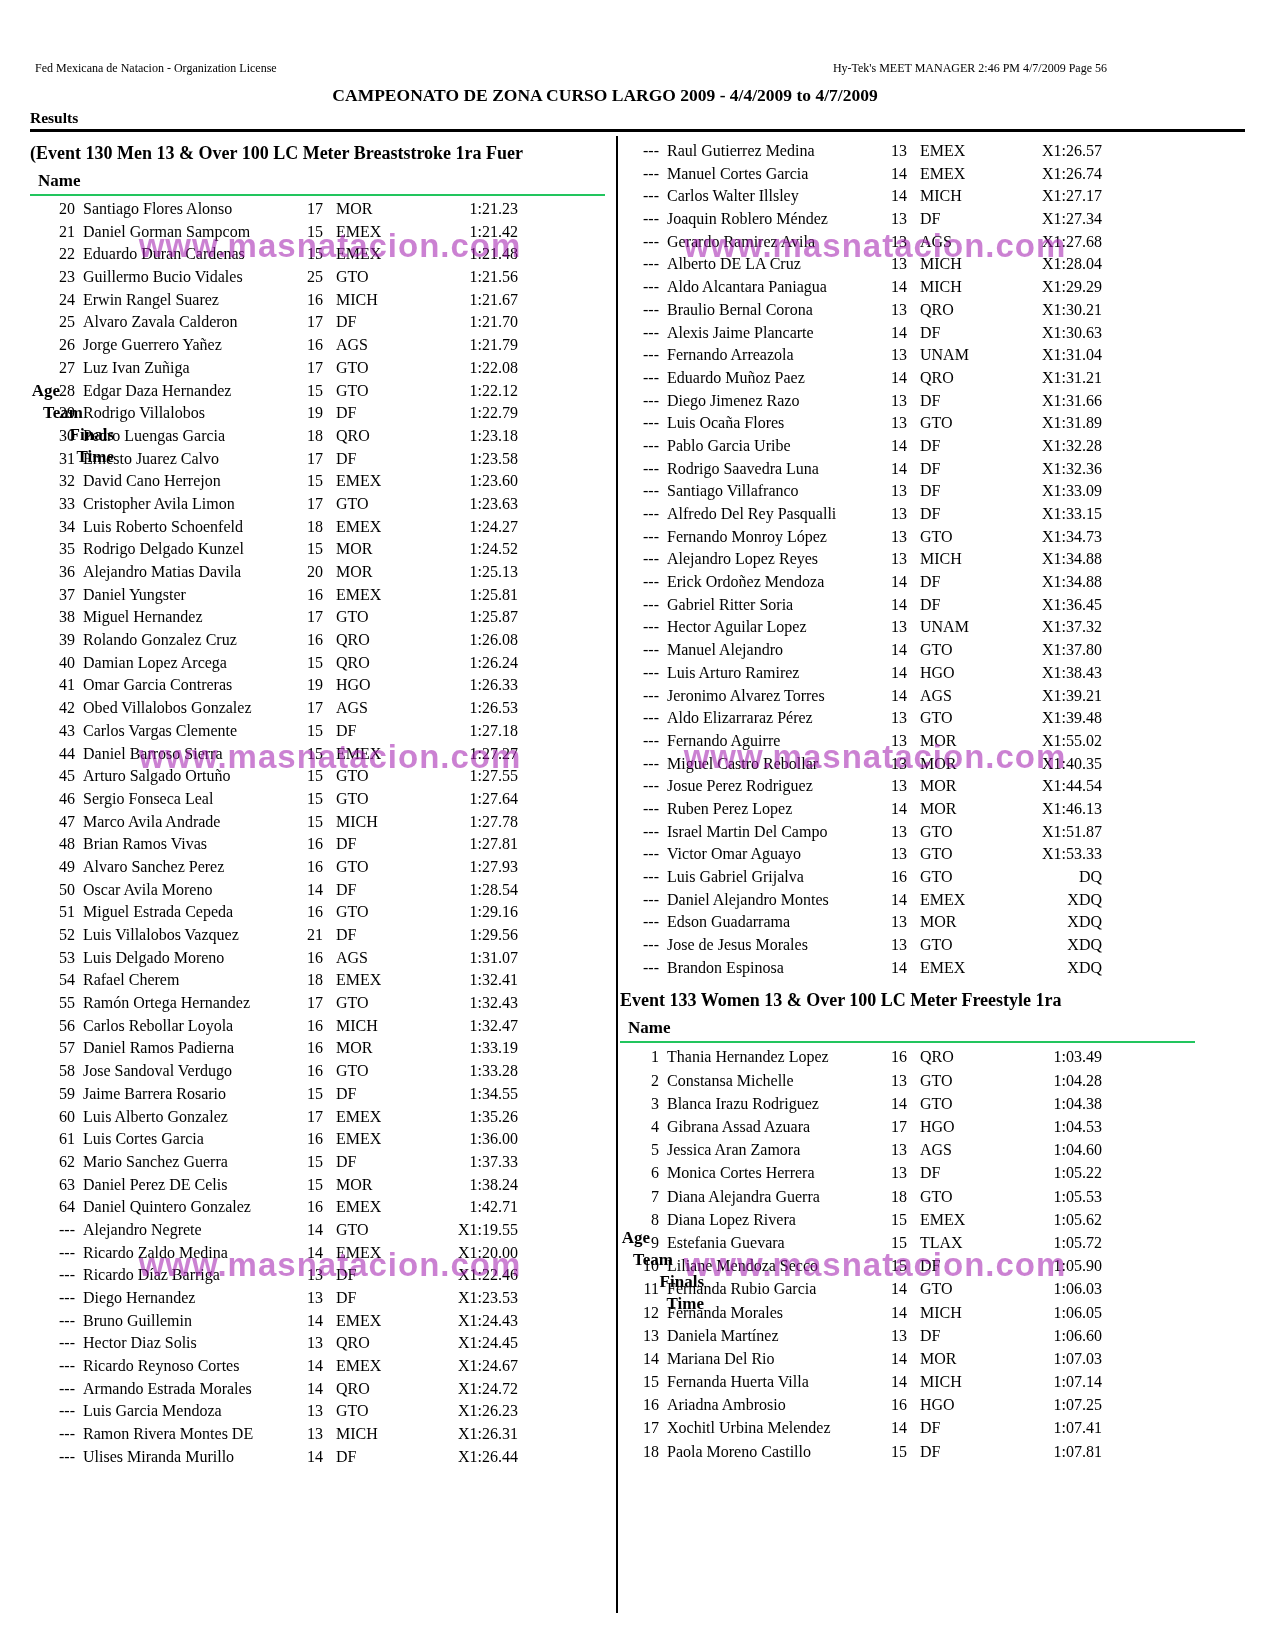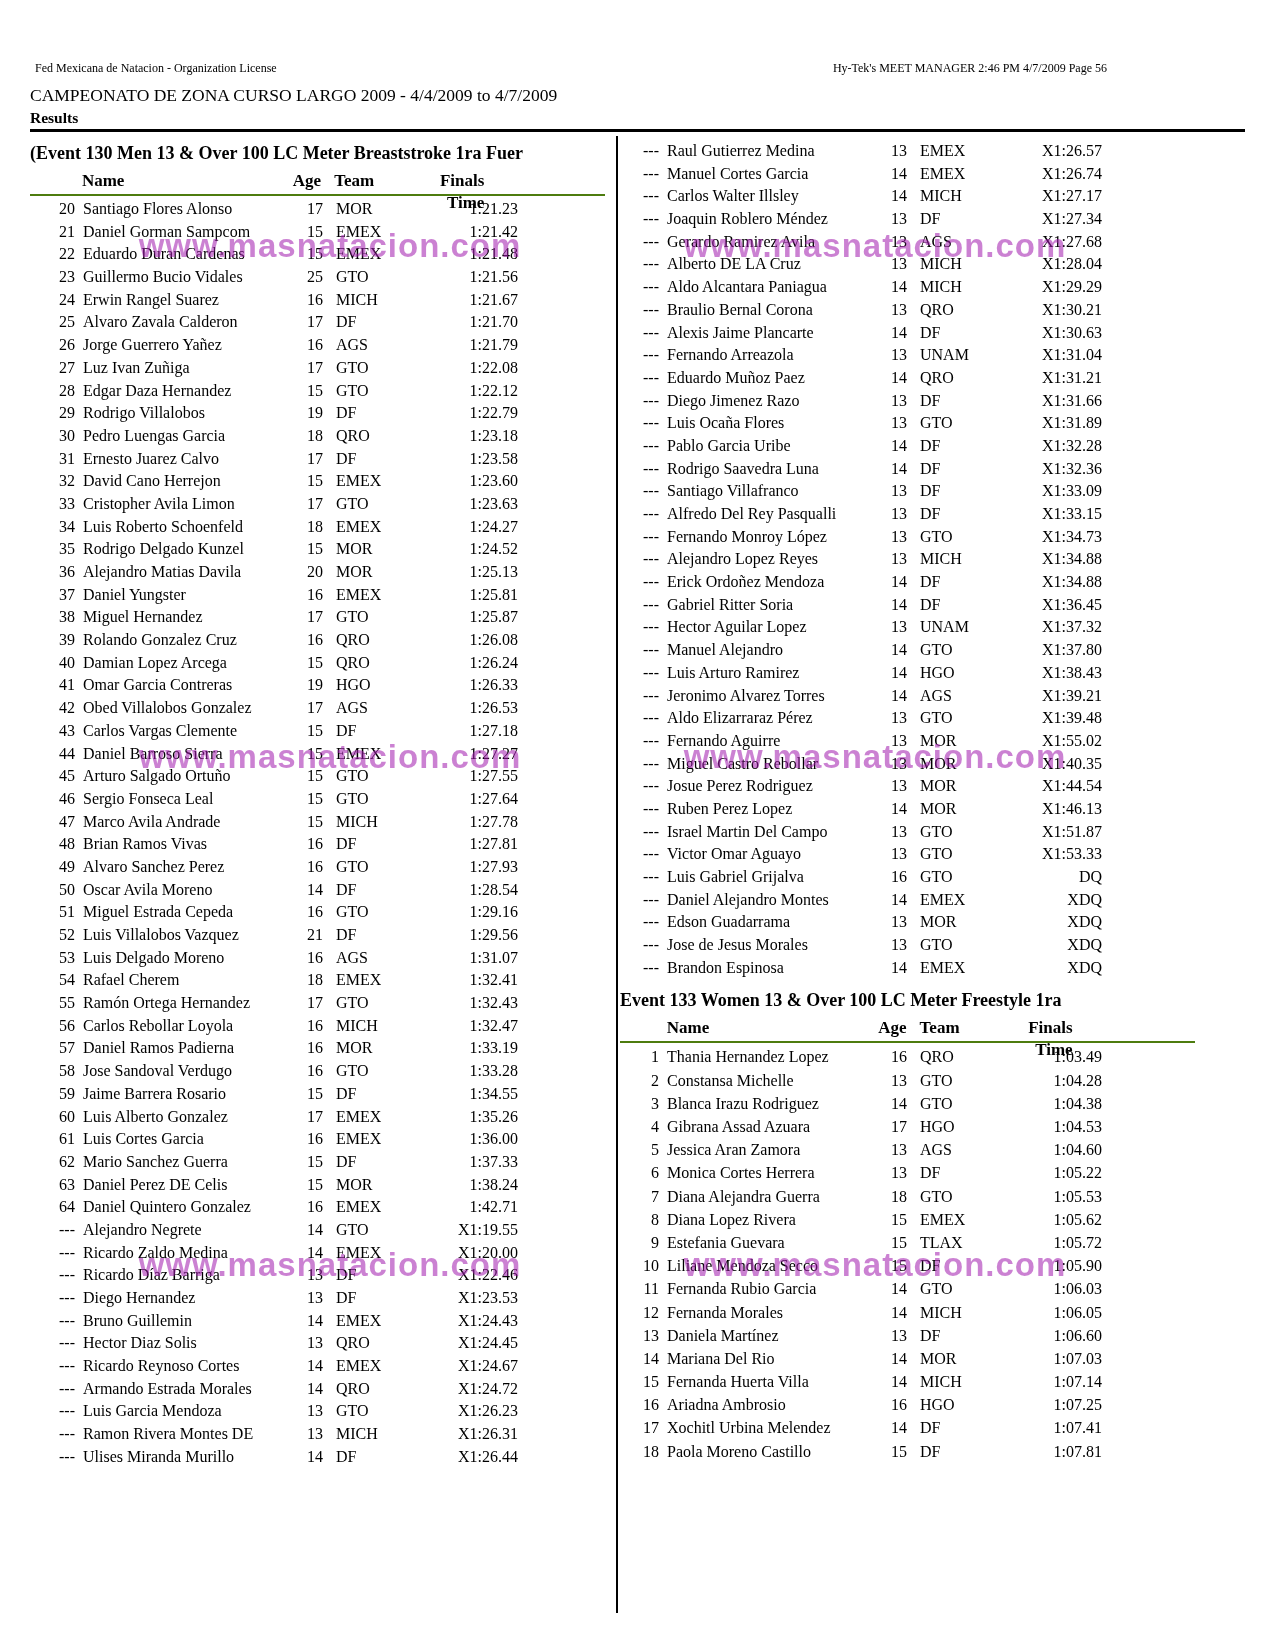--- a/index.html
+++ b/index.html
@@ -3,36 +3,36 @@
 <meta charset="utf-8">
 <style>
   html,body{margin:0;padding:0;background:#fff;}
   .page{
     position:relative;width:1275px;height:1650px;background:#ffffff;
     font-family:"Liberation Serif","DejaVu Serif",serif;color:#000;overflow:hidden;
   }
   
   .hdr-line{position:absolute;top:61px;left:35px;width:1072px;display:flex;
     justify-content:space-between;font-size:12px;white-space:nowrap;}
-  .meet-title{position:absolute;top:85px;left:30px;width:1150px;text-align:left;
-    font-weight:normal;font-size:17.5px;}
+  .meet-title{position:absolute;top:85px;left:30px;width:1150px;text-align:center;
+    font-weight:bold;font-size:17.5px;}
   .results-heading{position:absolute;top:109px;left:30px;width:1150px;text-align:left;
     font-weight:bold;font-size:15.5px;}
   .top-rule{position:absolute;top:129px;left:30px;width:1215px;height:3px;background:#000;}
   .col-divider{position:absolute;top:136px;left:616px;width:2px;height:1477px;background:#000;}
   
   .col{position:absolute;top:138px;}
   .col-left{left:30px;width:587px;}
   .col-right{left:620px;width:600px;}
   .event-title{font-weight:bold;font-size:18px;line-height:30px;height:32px;
     white-space:nowrap;overflow:hidden;}
   .event-title.e133{margin-top:6px;}
   
-  .thead{display:flex;width:575px;border-bottom:2px solid #4d7c0f;
-    font-weight:bold;font-size:17px;height:24px;line-height:22px;}
+  .thead{display:flex;width:575px;border-bottom:2px solid #22c55e;
+    font-weight:bold;font-size:17px;height:24px;line-height:22px;flex-direction:column;}
   .thead .sp{width:95px;}
   .trow{display:flex;height:22.7px;line-height:22.7px;font-size:16px;}
   .rows-e133 .trow{height:23.2px;line-height:23.2px;}
   .rows{padding-top:2px;}
   .c-place{width:45px;text-align:right;}
   .col-right .c-place{width:39px;}
   .col-right .thead .c-place{width:39px;}
   .c-name{flex:0 0 210px;padding-left:8px;text-align:left;overflow:hidden;white-space:nowrap;}
   .c-age{width:30px;text-align:right;}
   .c-team{width:83px;padding-left:13px;box-sizing:border-box;text-align:left;}

